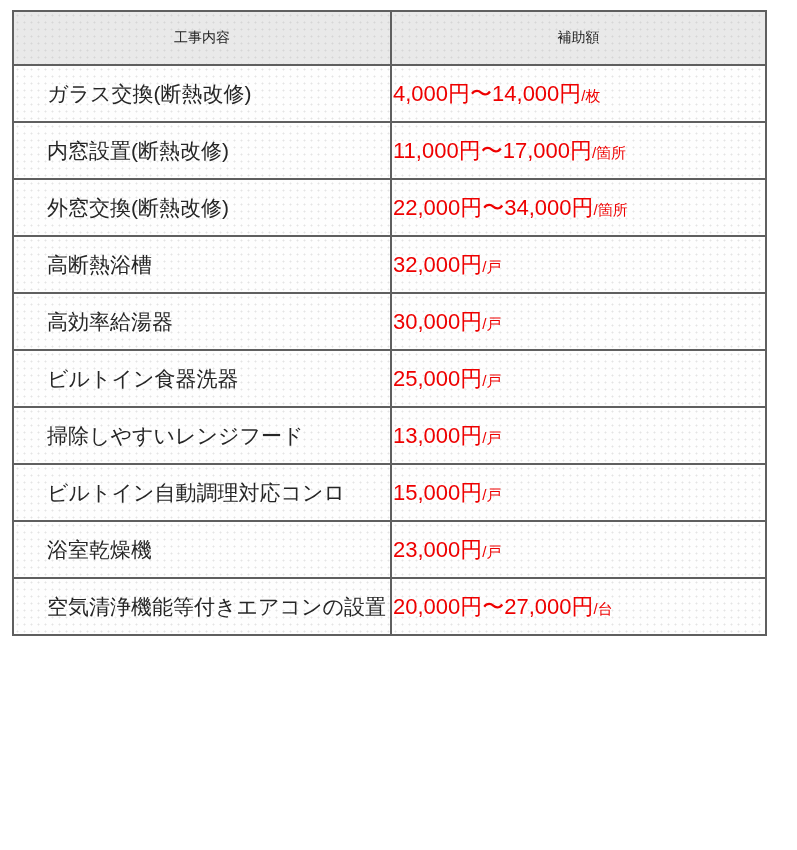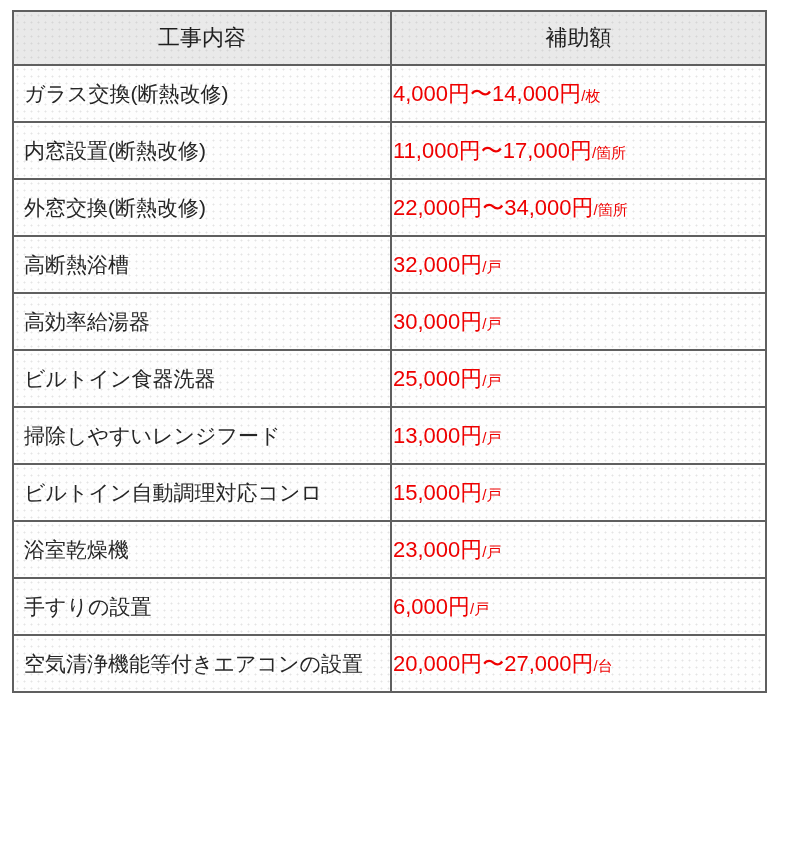--- a/index.html
+++ b/index.html
@@ -26,36 +26,36 @@
     border: 2px solid #5f5f5f;
     overflow: hidden;
     white-space: nowrap;
   }
   
   table.subsidy th {
     height: 54px;
     background-color: #e9e9e9;
     background-image: radial-gradient(circle, #d6d6d6 0.9px, transparent 1.1px);
     background-size: 7px 7px;
-    font-size: 22px;
+    font-size: 14px;
     font-weight: normal;
     color: #1f1f1f;
     text-align: center;
     vertical-align: middle;
   }
   
   table.subsidy td {
     height: 57px;
     background-color: #fefefe;
     background-image: radial-gradient(circle, #e4e4e4 0.9px, transparent 1.1px);
     background-size: 7px 7px;
     vertical-align: middle;
   }
   td.work-cell {
-    padding-left: 10px;
+    padding-left: 33px;
     font-size: 21px;
     color: #262626;
     text-align: left;
   }
   td.amount-cell {
     text-align: left;
     color: #ee0000;
     font-size: 22px;
   }
   td.amount-cell .unit {
@@ -108,22 +108,18 @@
       </tr>
       <tr>
         <td class="work-cell">ビルトイン自動調理対応コンロ</td>
         <td class="amount-cell"><span>15,000円</span><span class="unit">/戸</span></td>
       </tr>
       <tr>
         <td class="work-cell">浴室乾燥機</td>
         <td class="amount-cell"><span>23,000円</span><span class="unit">/戸</span></td>
       </tr>
       <tr>
-        <td class="work-cell">手すりの設置</td>
-        <td class="amount-cell"><span>6,000円</span><span class="unit">/戸</span></td>
-      </tr>
-      <tr>
         <td class="work-cell">空気清浄機能等付きエアコンの設置</td>
         <td class="amount-cell"><span>20,000円〜27,000円</span><span class="unit">/台</span></td>
       </tr>
     </tbody>
   </table>
 </div>
 
 </body></html>

